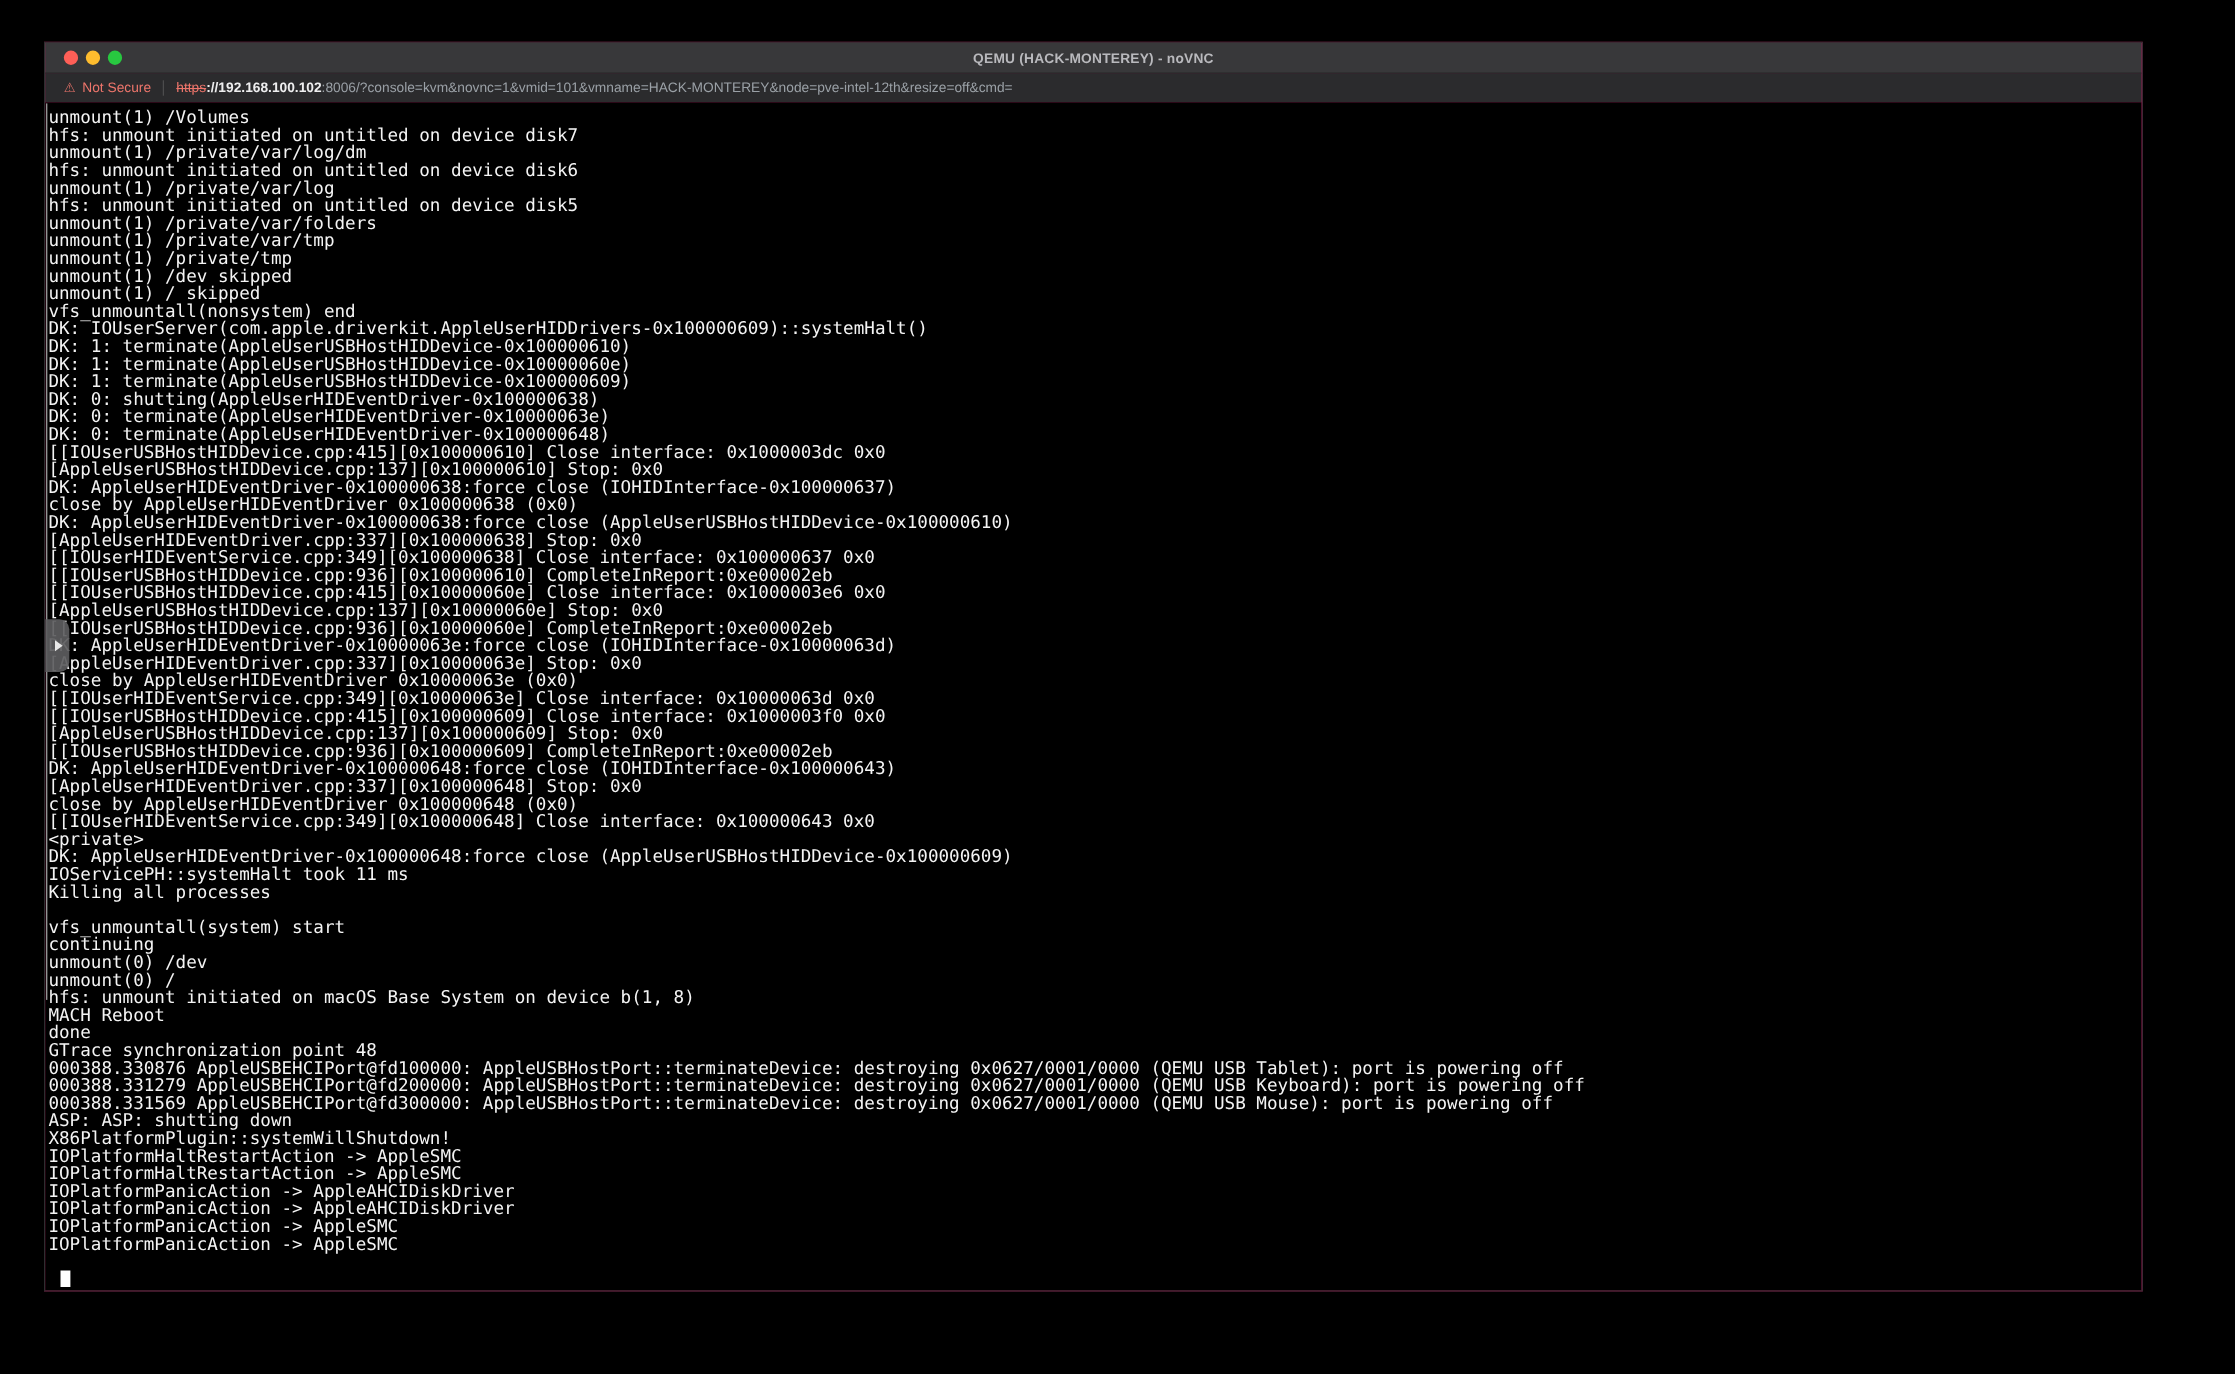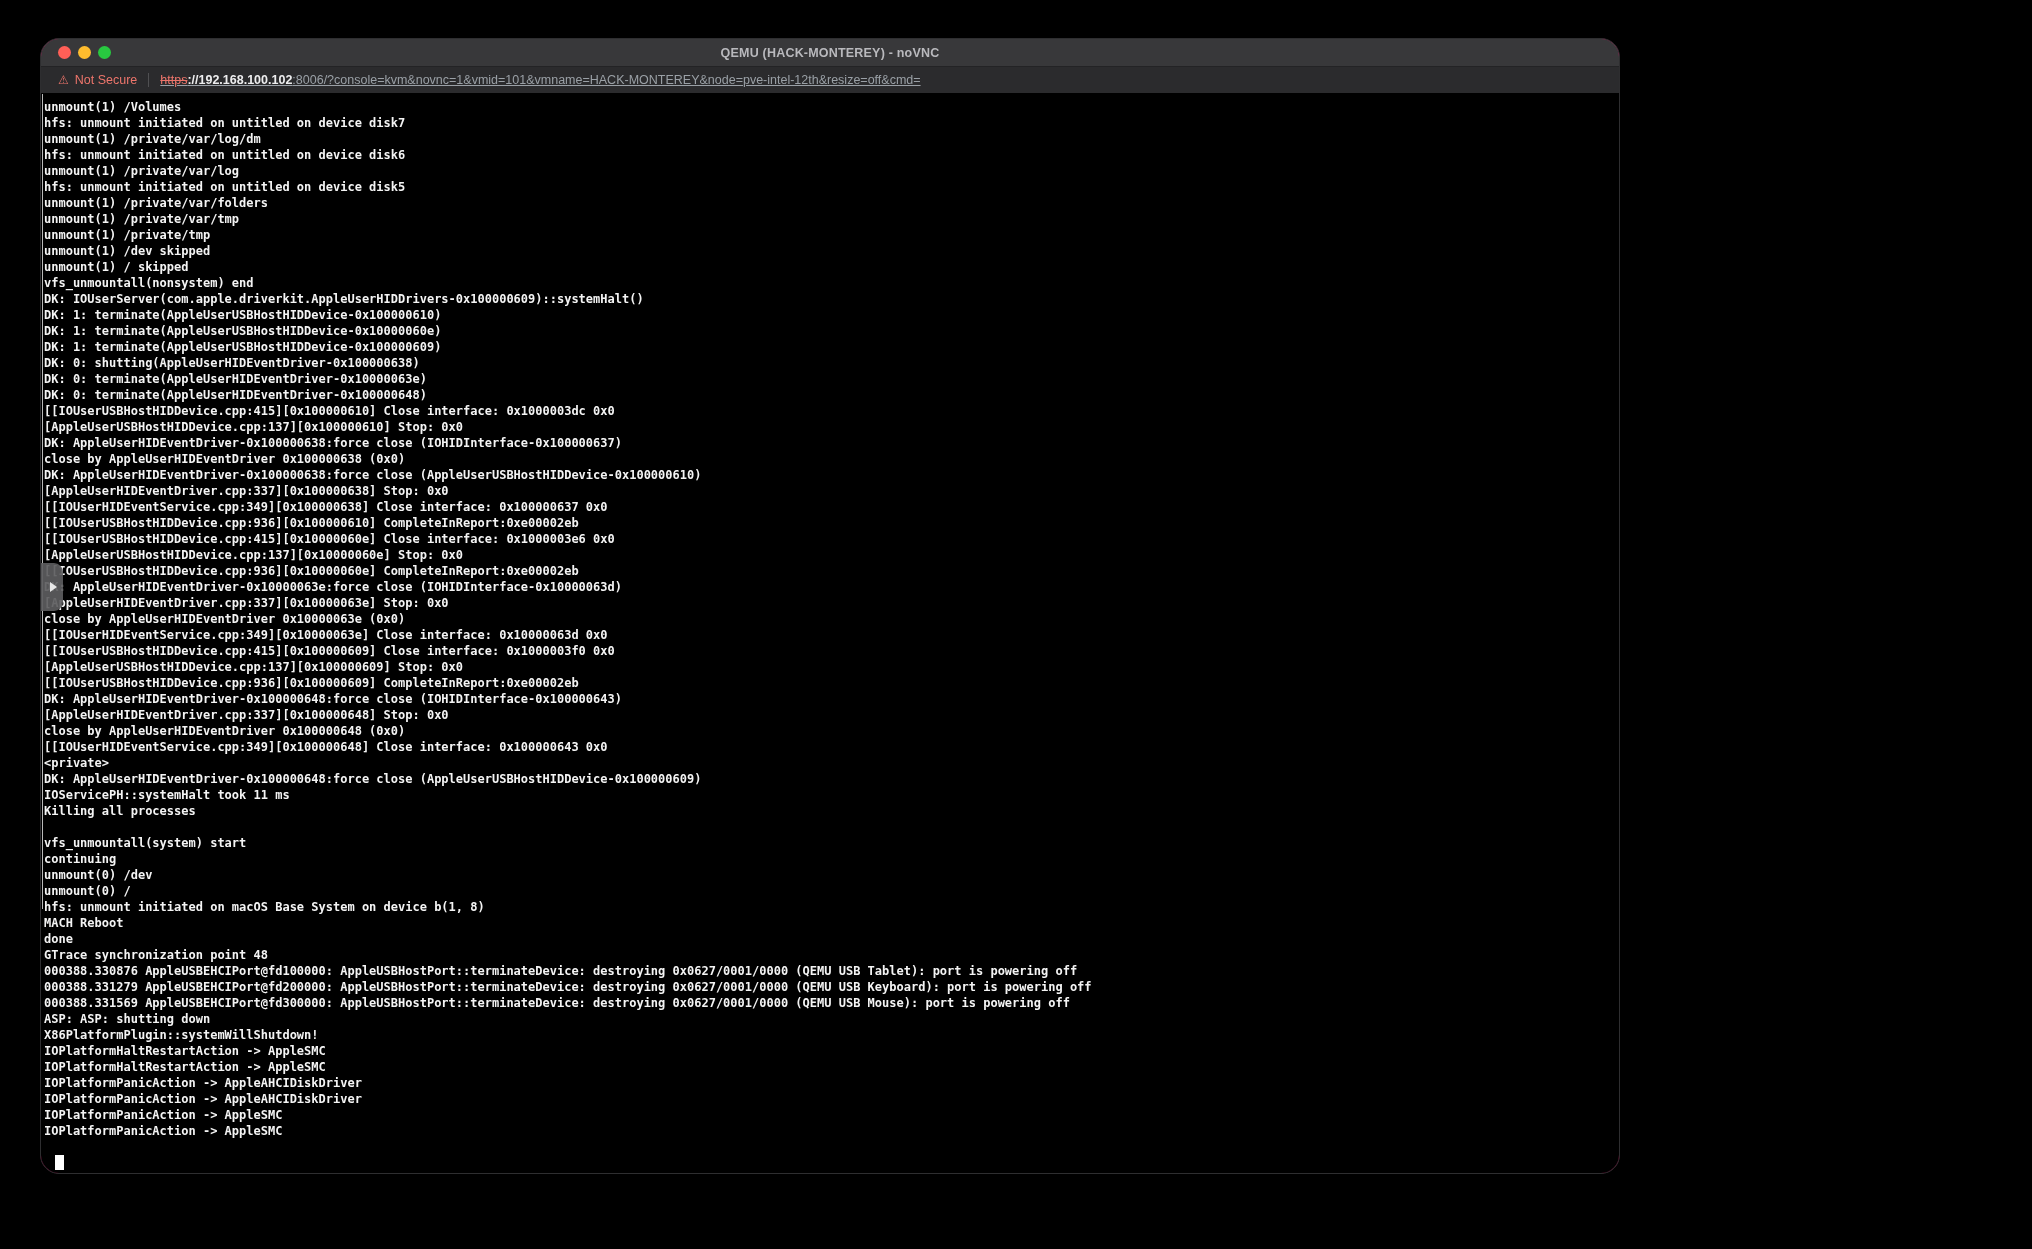--- a/index.html
+++ b/index.html
@@ -1,21 +1,21 @@
 <!DOCTYPE html>
 <html><head>
 <meta charset="utf-8">
 <style>
   * { margin:0; padding:0; box-sizing:border-box; }
   html,body { width:2032px; height:1249px; background:#000; overflow:hidden;
               font-family:"Liberation Sans", sans-serif; }
 
   .window {
-    position:absolute; left:40px; top:38px; width:1580px; height:1136px;
-    background:#be185d; border:1px solid #2e2e30; border-radius:19px;
+    position:absolute; left:40px; top:38px; width:1908px; height:1136px;
+    background:#be185d; border:1px solid #2e2e30; border-radius:0;
     overflow:hidden;
   }
 
   
   .titlebar {
     position:relative; height:28px; background:#38383a;
     border-bottom:1px solid #232325;
   }
   .lights { position:absolute; left:17px; top:7px; display:flex; gap:7px; }
   .light { width:13px; height:13px; border-radius:50%; }
@@ -29,36 +29,36 @@
   }
 
   
   .urlbar {
     height:26px; background:#2b2b2d; display:flex; align-items:center;
     padding-left:17px; font-size:12.5px; white-space:nowrap;
   }
   .warn { display:flex; align-items:center; gap:6px; color:#ed756b; }
   .warn .tri { font-size:12px; line-height:1; }
   .vsep { width:1px; height:14px; background:#505052; margin:0 11px; }
-  .url { color:#9aa0a6;text-decoration:underline; }
+  .url { color:#9aa0a6; }
   .url .scheme { color:#ed756b; text-decoration:line-through; }
   .url .host { color:#eeeeef; font-weight:bold; }
 
   
   .console {
     position:relative; height:1082px; background:#000; overflow:hidden;
   }
   .leftline {
     position:absolute; left:1px; top:1px; width:1px; height:815px;
     background:#b9b9b9;
   }
   .term {
     position:absolute; left:3px; top:6px;
     font-family:"DejaVu Sans Mono", monospace;
-    font-size:12px; line-height:16px; font-weight:bold; color:#f4f4f4;
+    font-size:16px; line-height:16px; font-weight:normal; color:#f4f4f4;
   }
   .tline { height:16px; white-space:pre; }
   .cursor {
     position:absolute; left:14px; top:1062px; width:9px; height:15px;
     background:#ffffff;
   }
   .handle {
     position:absolute; left:0; top:470px; width:22px; height:48px;
     background:rgba(92,92,94,0.92); border-radius:0 9px 9px 0;
     display:flex; align-items:center; justify-content:center;

